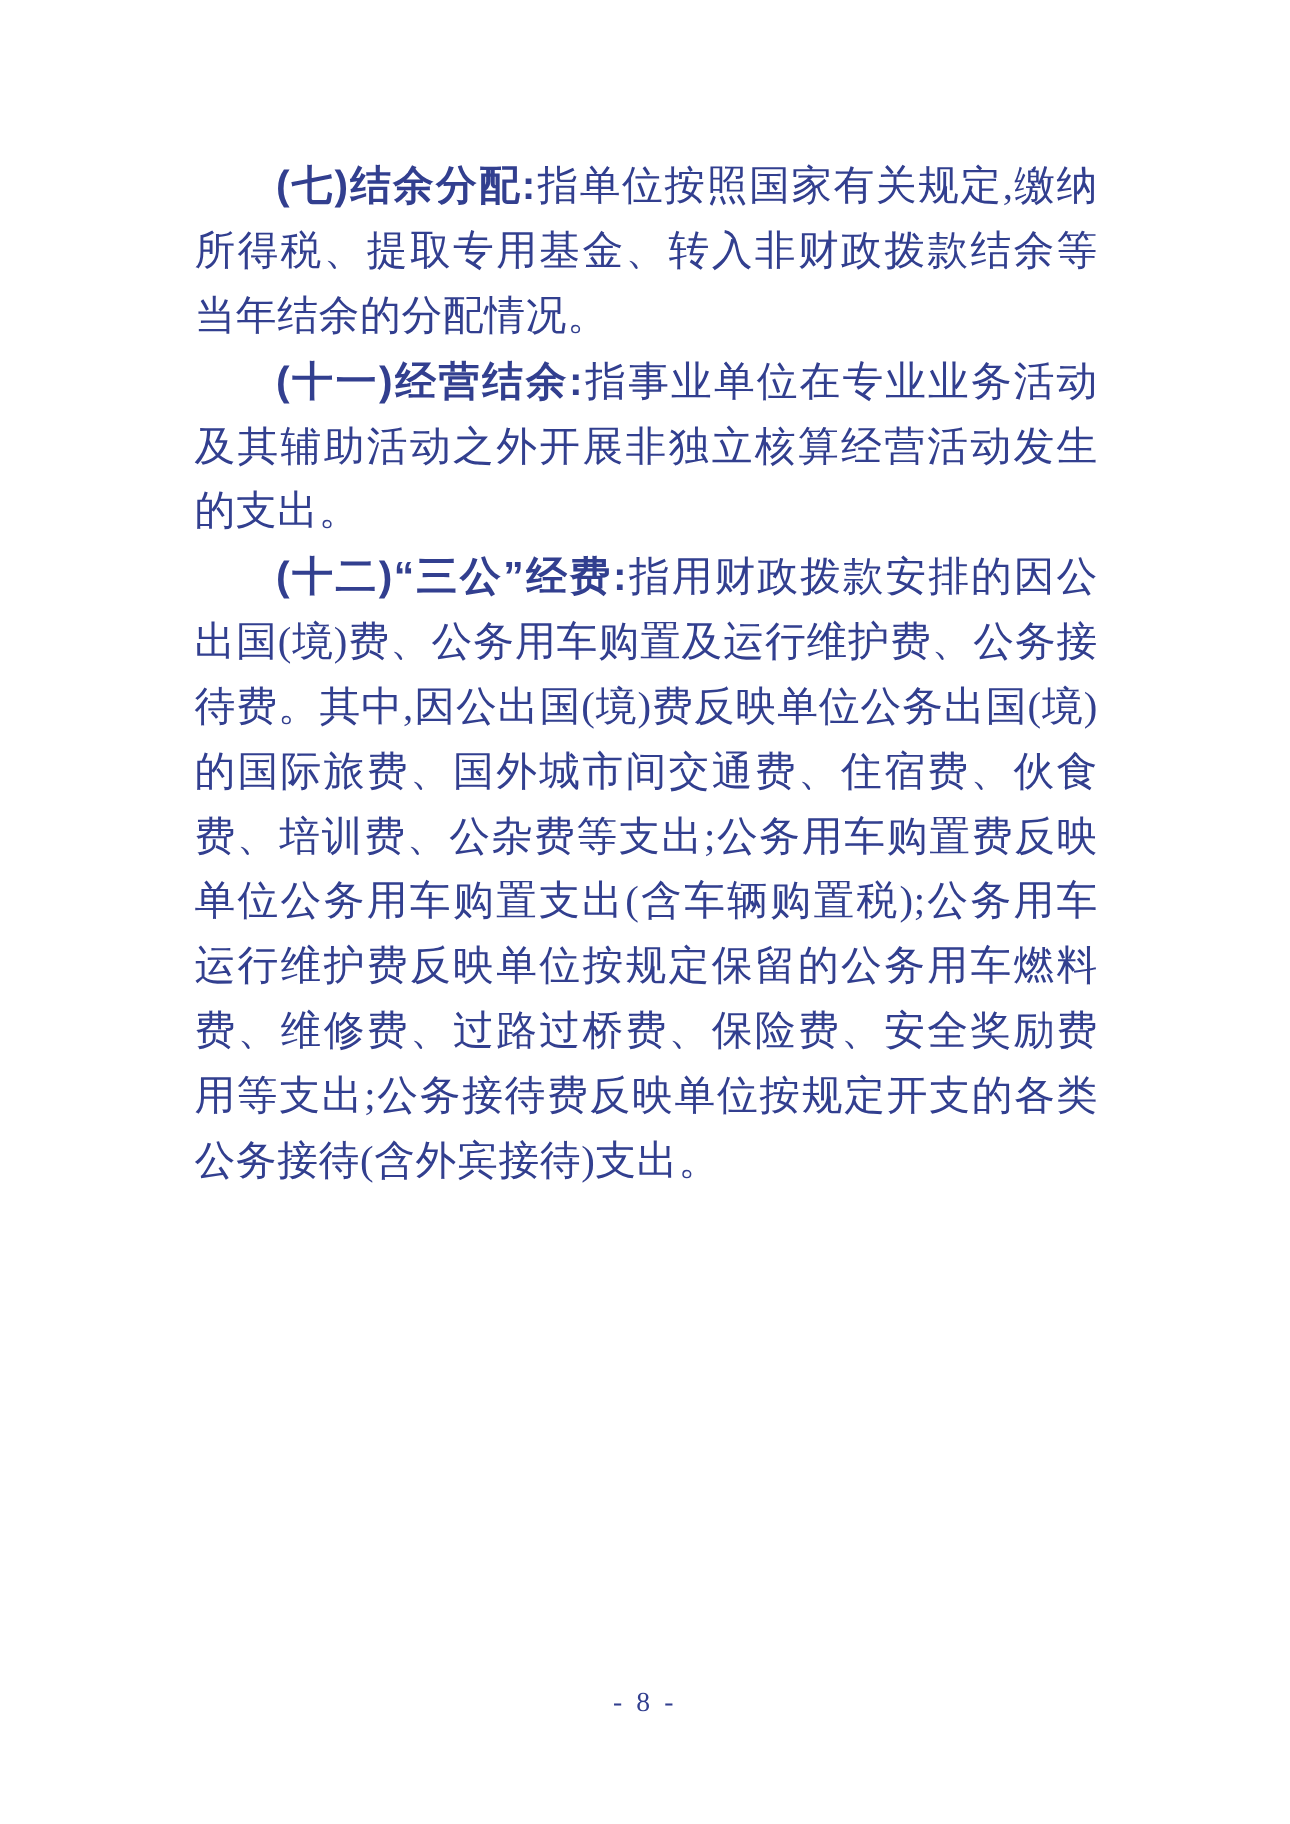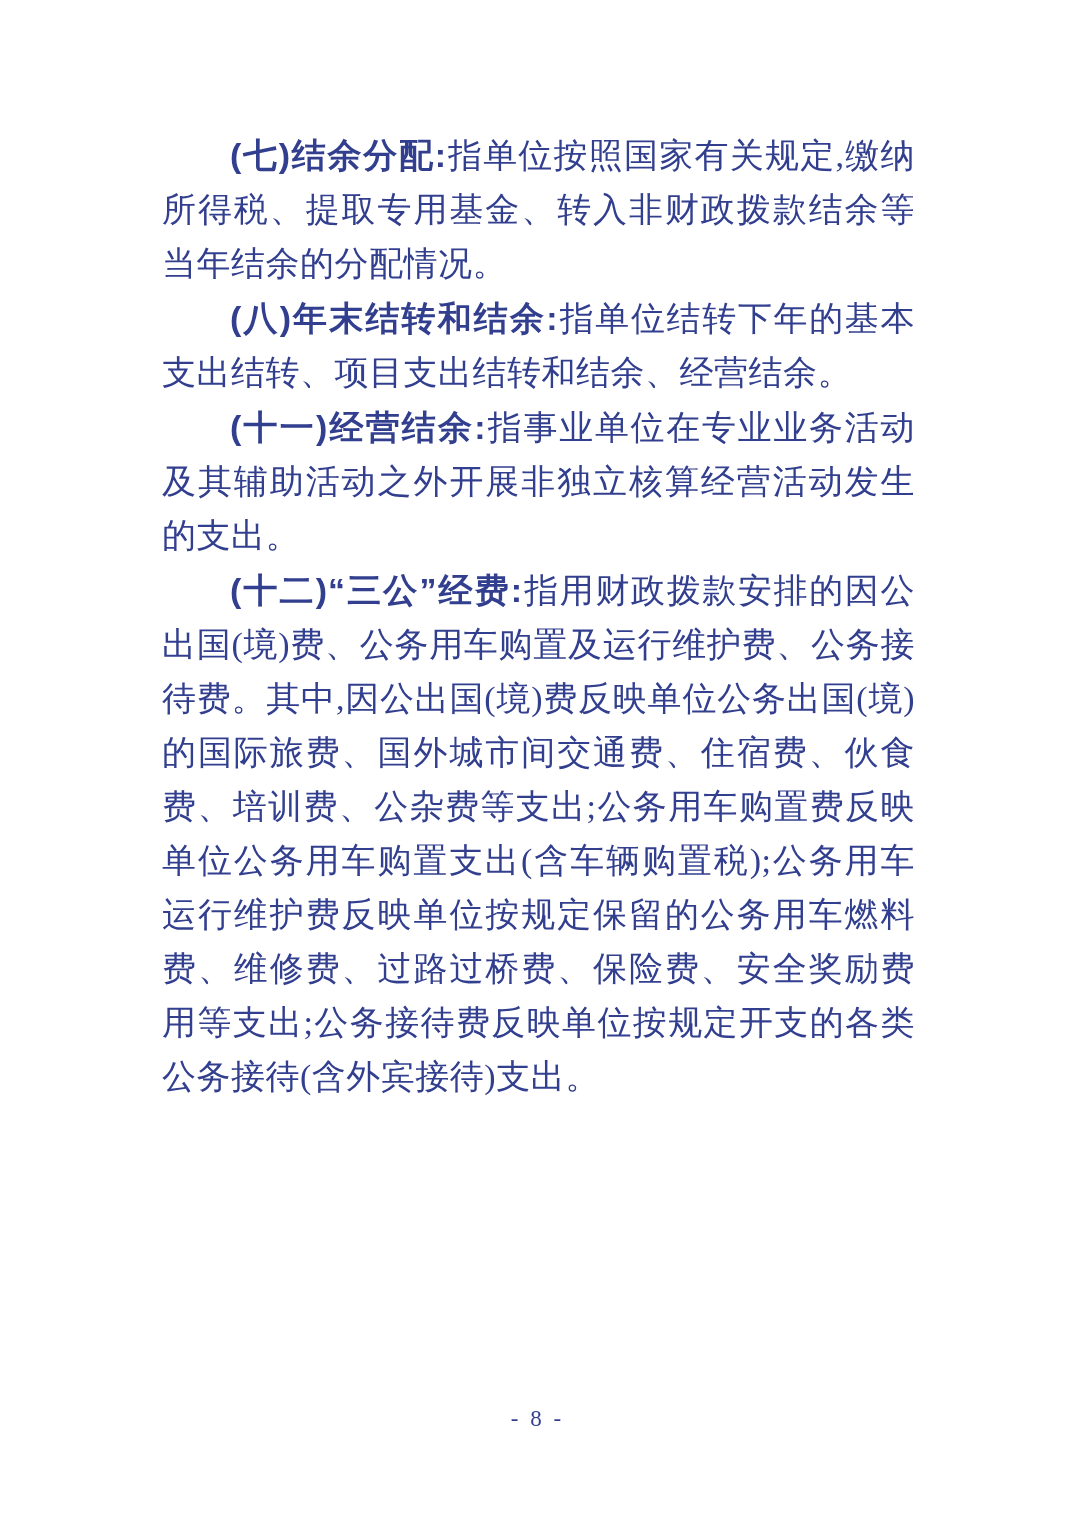--- a/index.html
+++ b/index.html
@@ -50,21 +50,20 @@
   }
 </style>
 </head>
 <body>
 
 <div class="page">
   <div class="content">
 
     <p class="para"><span class="lead">(七)结余分配:</span><span>指单位按照国家有关规定,缴纳所得税、提取专用基金、转入非财政拨款结余等当年结余的分配情况。</span></p>
 
-    <p class="para"><span class="lead">(八)年末结转和结余:</span><span>指单位结转下年的基本支出结转、项目支出结转和结余、经营结余。</span></p>
 
 
 
     <p class="para"><span class="lead">(十一)经营结余:</span><span>指事业单位在专业业务活动及其辅助活动之外开展非独立核算经营活动发生的支出。</span></p>
 
     <p class="para"><span class="lead">(十二)“三公”经费:</span><span>指用财政拨款安排的因公出国(境)费、公务用车购置及运行维护费、公务接待费。其中,因公出国(境)费反映单位公务出国(境)的国际旅费、国外城市间交通费、住宿费、伙食费、培训费、公杂费等支出;公务用车购置费反映单位公务用车购置支出(含车辆购置税);公务用车运行维护费反映单位按规定保留的公务用车燃料费、维修费、过路过桥费、保险费、安全奖励费用等支出;公务接待费反映单位按规定开支的各类公务接待(含外宾接待)支出。</span></p>
 
   </div>
 
   <div class="footer">- 8 -</div>

